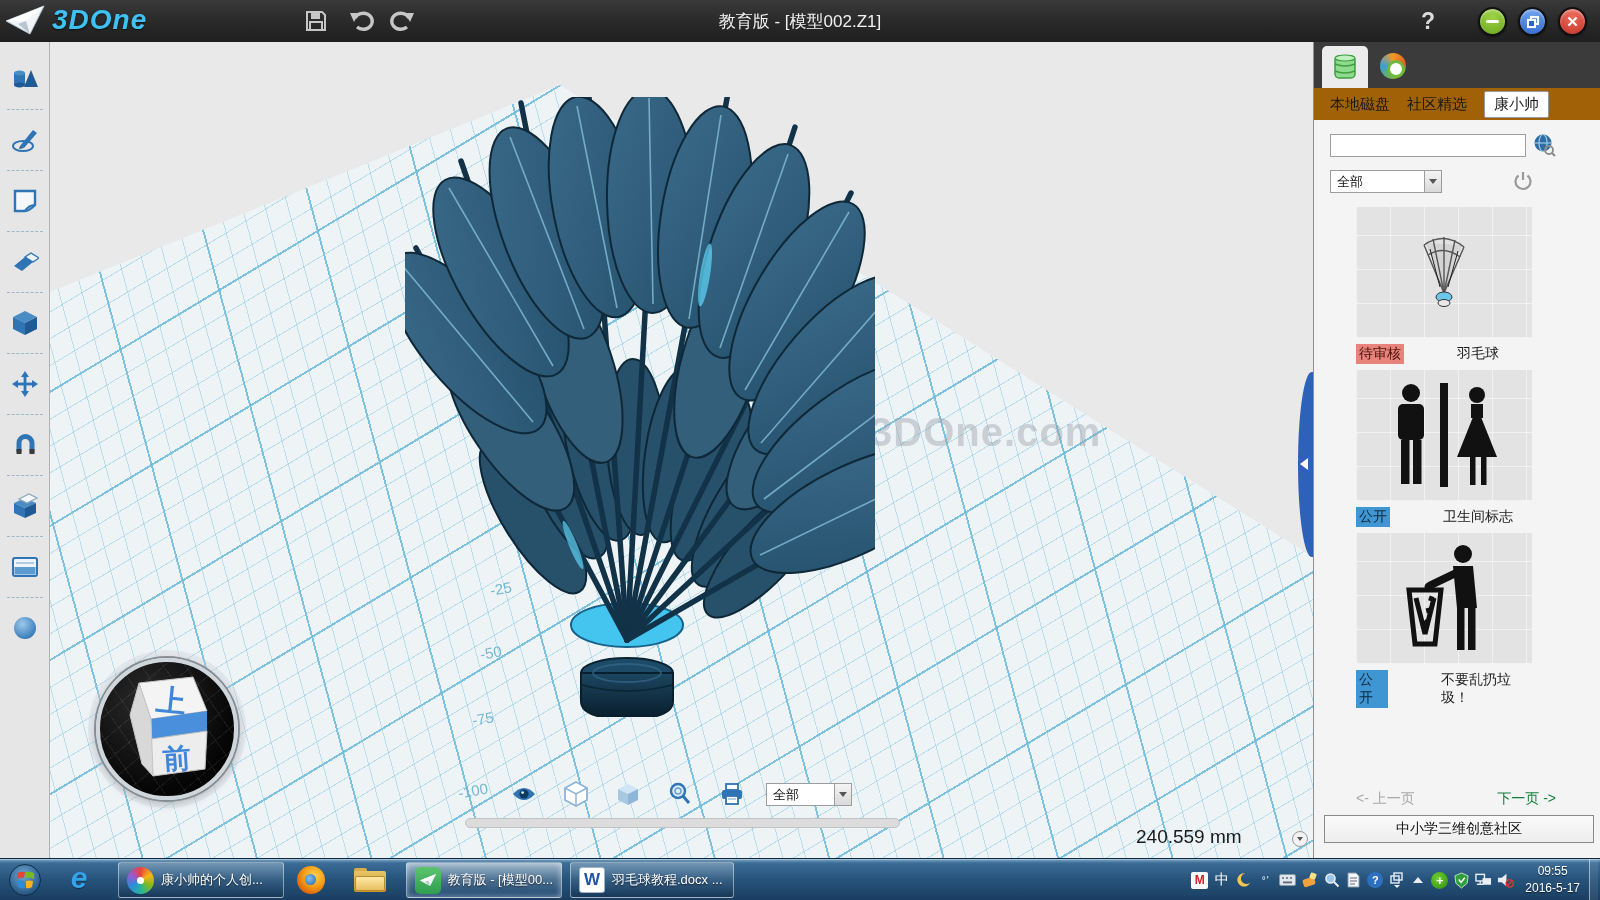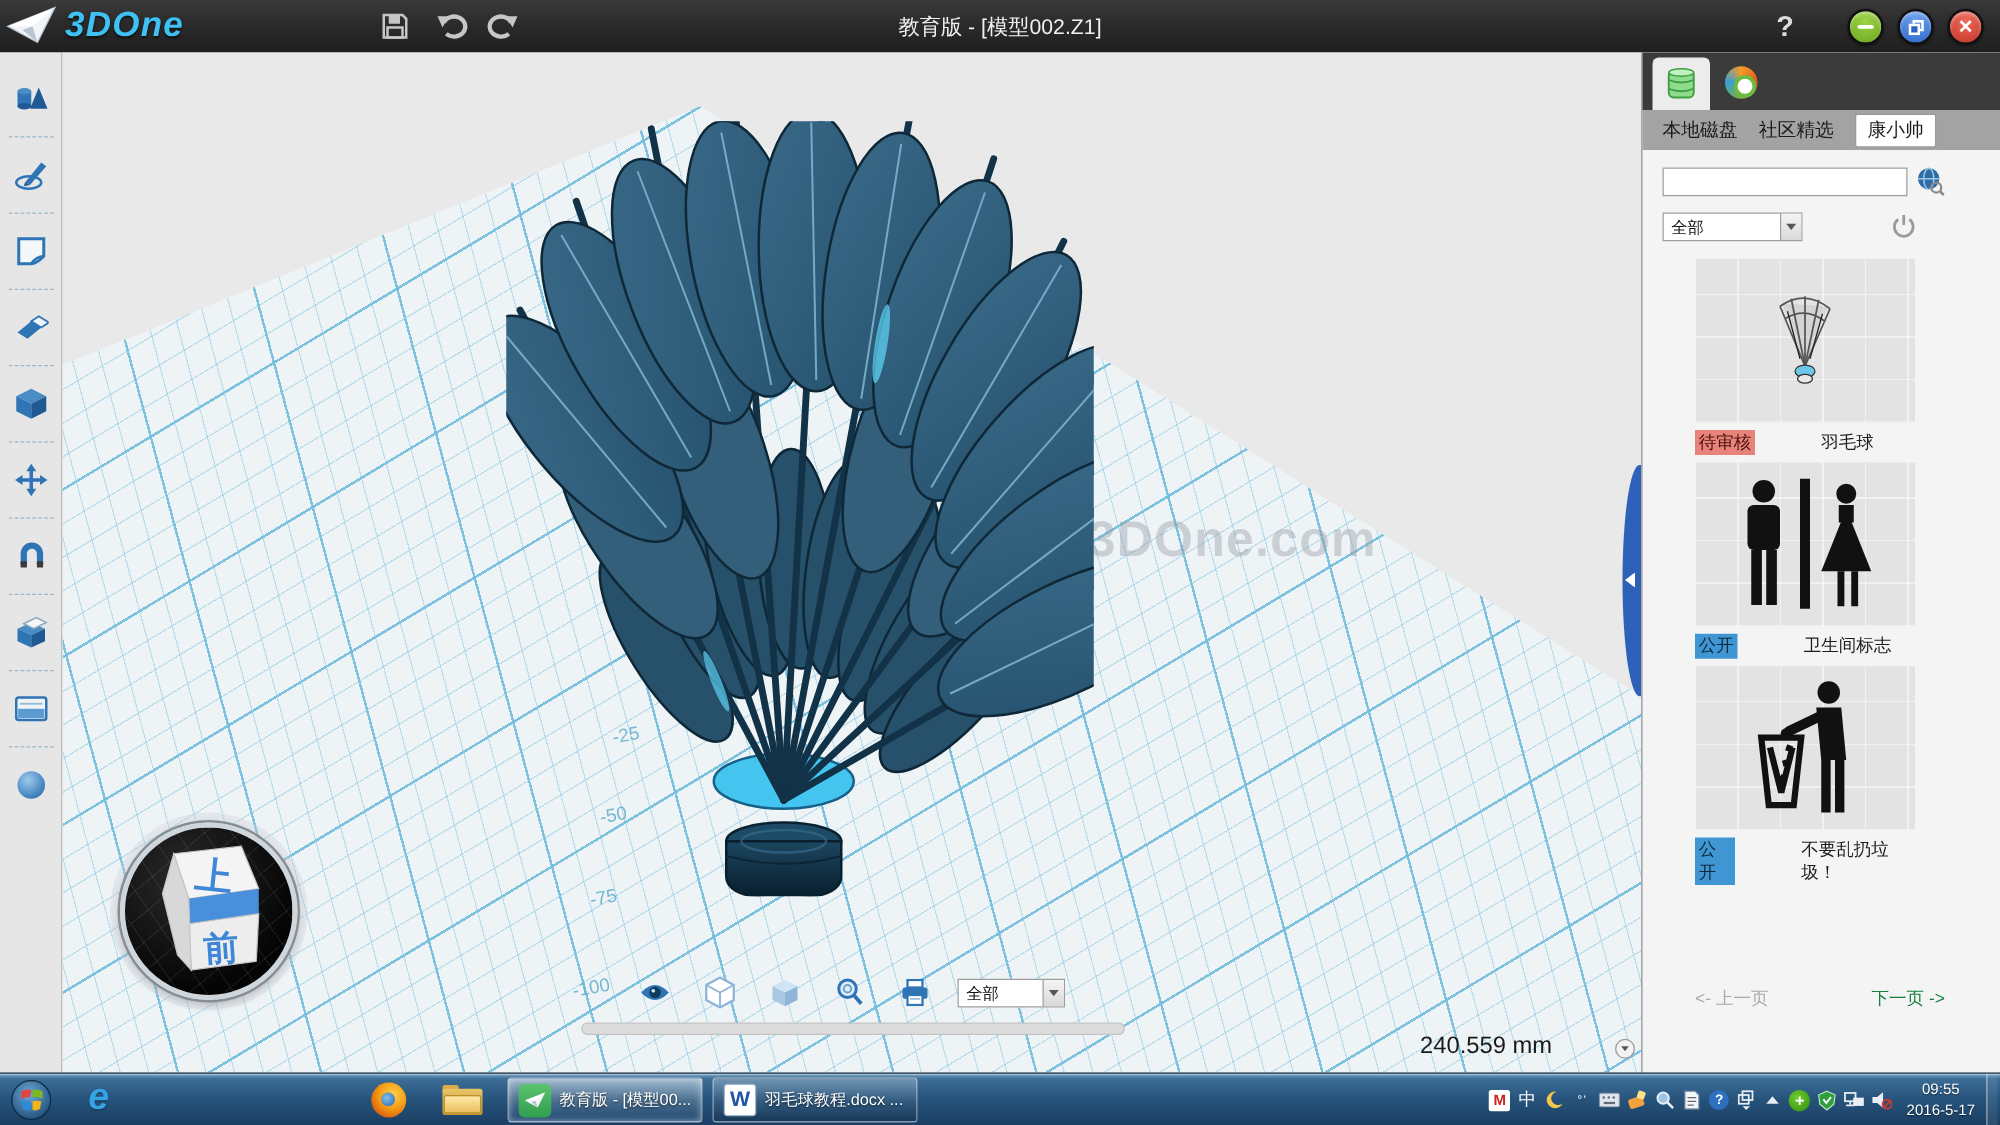--- a/index.html
+++ b/index.html
@@ -88,21 +88,21 @@
   
   .rpanel { position:absolute; left:1313px; top:42px; width:287px; height:816px; background:#f4f4f4; border-left:1px solid #8f8f8f; }
   .rstrip { position:absolute; left:0; top:0; width:100%; height:46px; background:#3b3b3b; }
   .rtab1 { position:absolute; left:8px; top:4px; width:46px; height:42px; background:#ececec; border-radius:5px 5px 0 0;
     display:flex; align-items:center; justify-content:center; cursor:pointer; }
   .rtab2 { position:absolute; left:64px; top:9px; width:30px; height:30px; display:flex; align-items:center; justify-content:center; cursor:pointer; }
   .swirl { width:26px; height:26px; border-radius:50%;
     background:conic-gradient(#f59a23, #e2571f, #7ab33c, #37a0d8, #f59a23); position:relative; }
   .swirl::after { content:""; position:absolute; left:7px; top:7px; width:12px; height:12px; border-radius:50%;
     background:#fff; border:3px solid #6dbb3e; }
-  .rtabs { position:absolute; left:0; top:46px; width:100%; height:32px; background:#a3a3a3;
+  .rtabs { position:absolute; left:0; top:46px; width:100%; height:32px; background:#a16207;
     display:flex; align-items:center; gap:17px; padding-left:16px; font-size:15px; color:#1a1a1a; }
   .rtab-label { cursor:pointer; }
   .rtab-label.active { border:1px solid #999; background:#fff; padding:3px 9px; border-radius:2px; }
   .rsearch { position:absolute; left:16px; top:92px; width:196px; height:23px; background:#fff; border:1px solid #9d9d9d;
     font-size:13px; padding:0 5px; font-family:"Liberation Sans", sans-serif; }
   .globe-btn { position:absolute; left:218px; top:91px; width:24px; height:24px; cursor:pointer; }
   .rfilter { position:absolute; left:16px; top:128px; width:112px; height:23px; background:#fff; border:1px solid #9d9d9d;
     display:flex; align-items:center; cursor:pointer; }
   .power-btn { position:absolute; left:198px; top:128px; width:22px; height:22px; cursor:pointer; }
 
@@ -578,20 +578,21 @@
       <div class="caption">
         <span class="badge public">公开</span>
         <span class="iname">不要乱扔垃圾！</span>
       </div>
     </div>
 
     <div class="pagination">
       <span class="pg-prev">&lt;- 上一页</span>
       <span class="pg-next">下一页 -&gt;</span>
     </div>
+    <div class="community">中小学三维创意社区</div>
   </div>
 
   <div class="taskbar">
     <div class="tk-ico" style="left:8px;">
       <svg width="34" height="34" viewBox="0 0 34 34">
         <defs>
             <radialGradient id="orb" cx="45%" cy="35%" r="75%">
           <stop offset="0" stop-color="#6fa8d8"></stop>
               <stop offset="1" stop-color="#17456f"></stop>
             </radialGradient>
@@ -599,20 +600,24 @@
         <circle cx="17" cy="17" r="15.5" fill="url(#orb)" stroke="#0c2c48" stroke-width="1"></circle>
         <path d="M9,16 Q13,14 16,15 L17,9 Q13,8 9,10 Z" fill="#e5443c"></path>
         <path d="M18,15 Q22,14 26,16 L26,10 Q22,8 18,9 Z" fill="#7db821"></path>
         <path d="M9,18 Q13,17 16,18 L17,25 Q13,26 10,24 Z" fill="#2e8bd8"></path>
         <path d="M18,18 Q22,17 25,18 L24,24 Q21,26 18,25 Z" fill="#f5b517"></path>
       </svg>
     </div>
     <div class="tk-ico" style="left:62px;">
       <span class="ie-e">e</span>
     </div>
+    <div class="tk-btn" style="left:118px; width:166px;">
+      <span class="pinwheel"></span>
+      <span class="tk-label">康小帅的个人创...</span>
+    </div>
     <div class="tk-ico" style="left:294px;">
       <span class="ff-ico"></span>
     </div>
     <div class="tk-ico" style="left:350px; width:40px;">
       <span class="folder-ico">
         <span class="folder-tab"></span>
           <span class="folder-back"></span>
           <span class="folder-front"></span>
       </span>
     </div>

